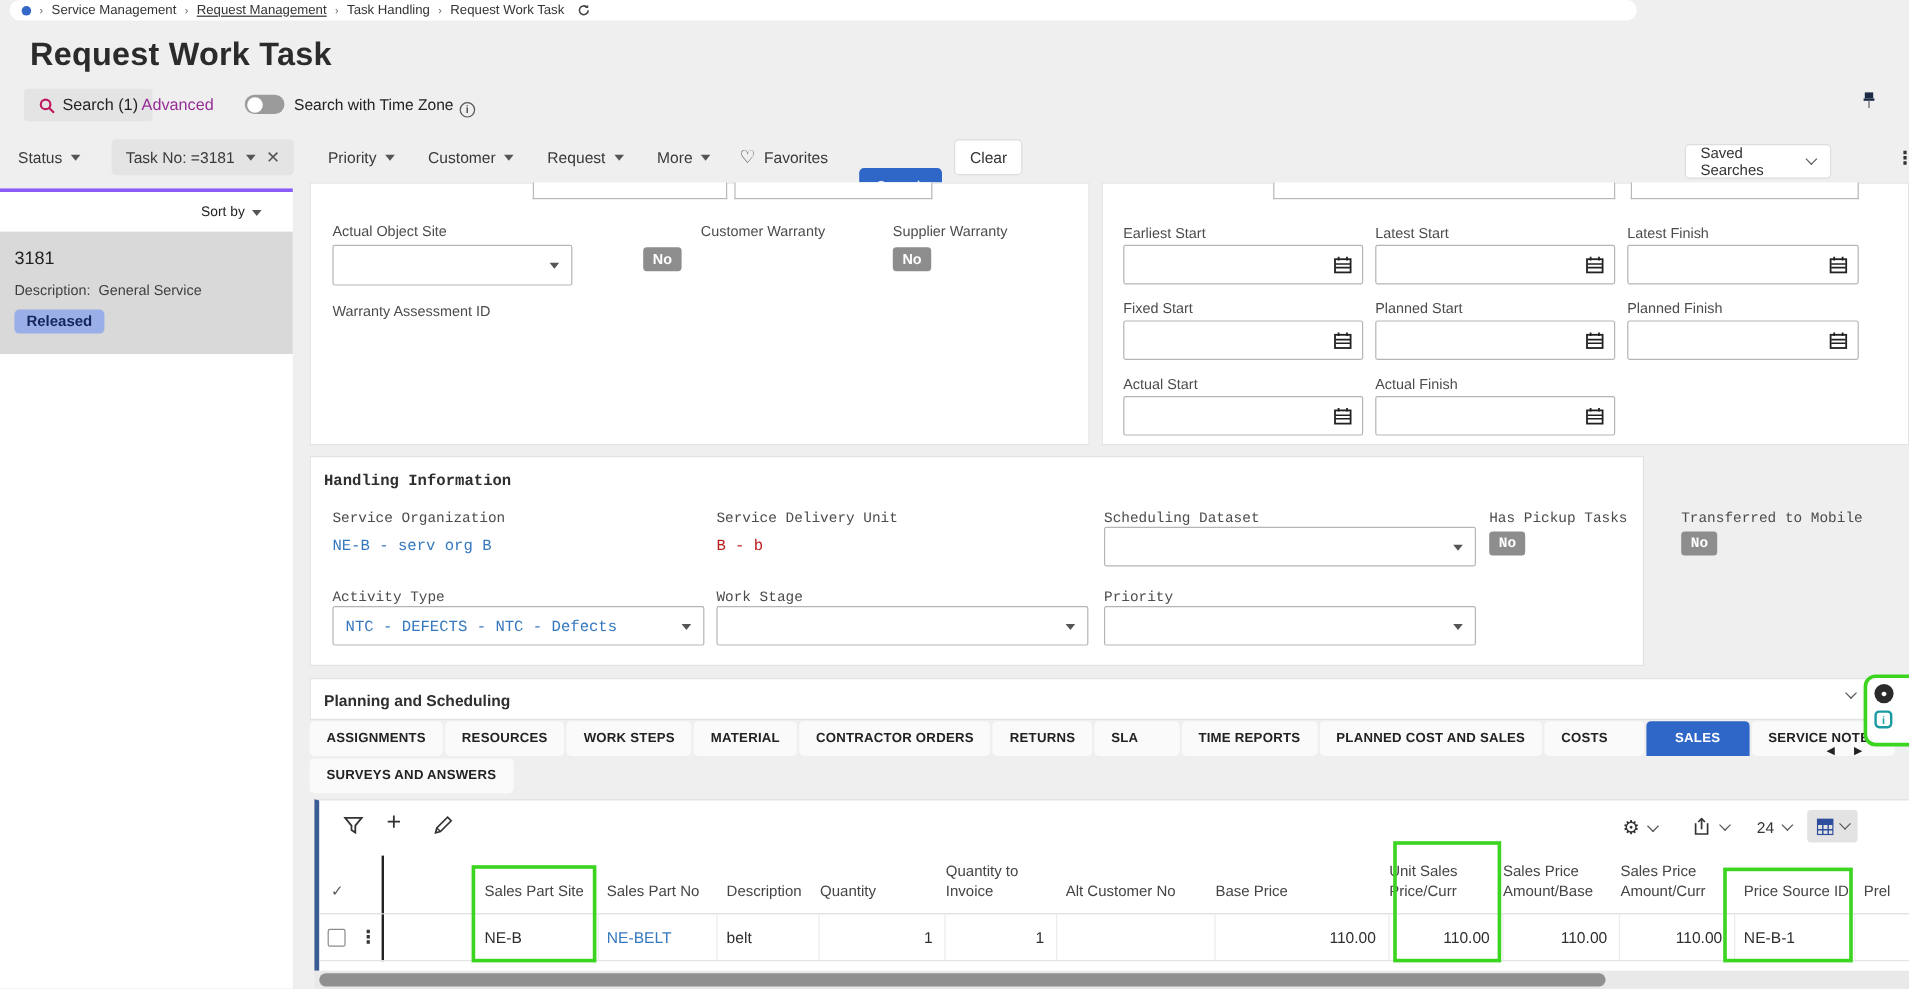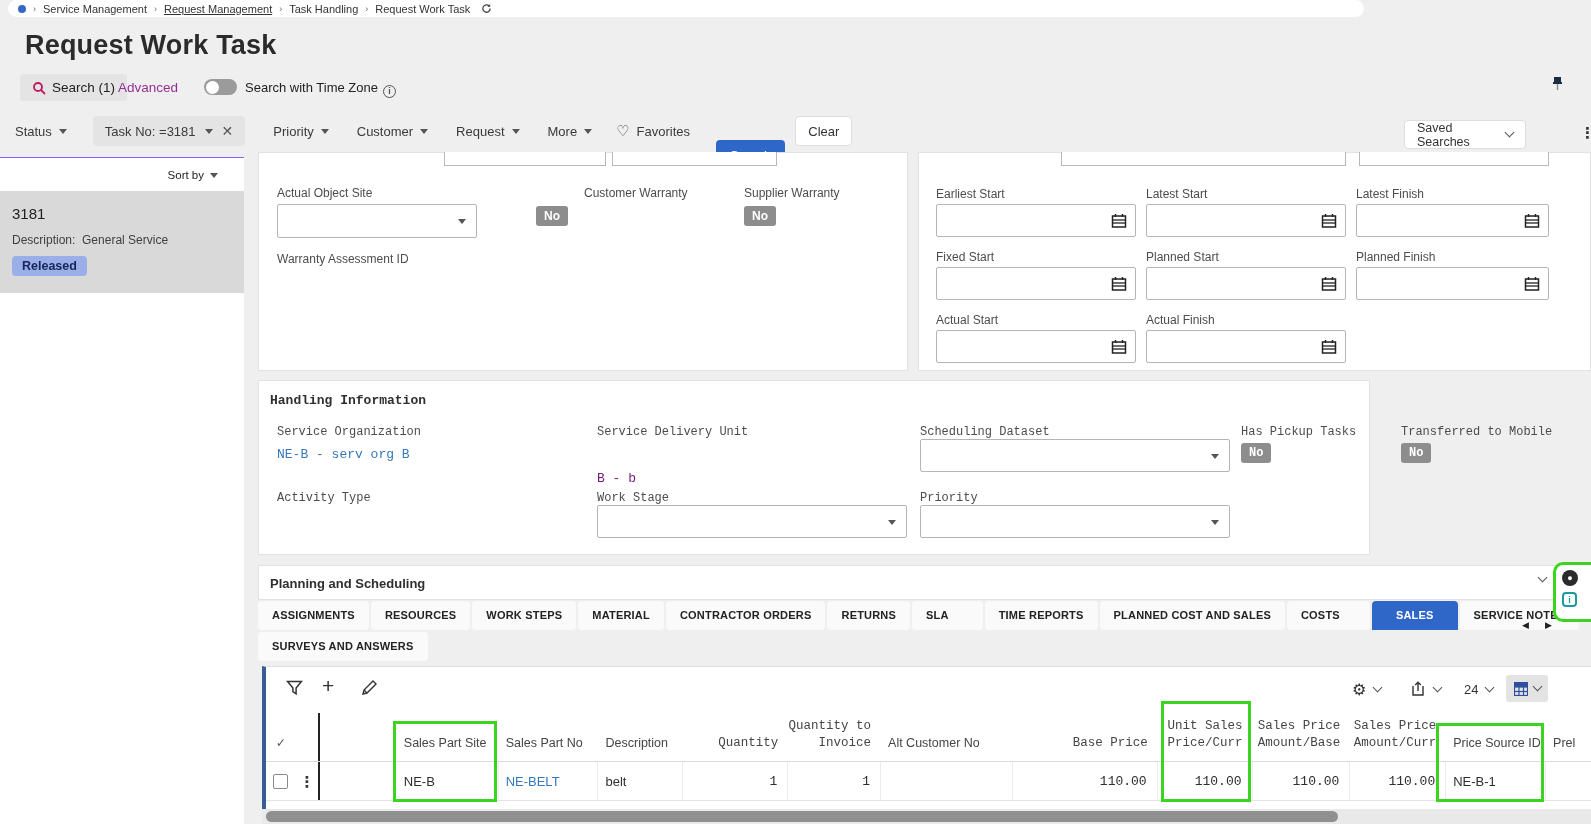--- a/index.html
+++ b/index.html
@@ -35,39 +35,39 @@
   .caret { width:0; height:0; border-left:4px solid transparent; border-right:4px solid transparent; border-top:5px solid #555; }
   .f-chip { display:flex; align-items:center; gap:9px; background:#e4e4e4; border-radius:4px; height:30px; padding:0 12px; cursor:pointer; }
   .x-ic { font-size:14px; color:#555; cursor:pointer; }
   .btn-search { height:30px; padding:0 14px; background:#2f67c8; color:#fff; border:none; border-radius:4px; font-size:13px; cursor:pointer; font-family:inherit;}
   .btn-clear { height:30px; padding:0 12px; background:#fff; color:#333; border:1px solid #ddd; border-radius:4px; font-size:13px; cursor:pointer; font-family:inherit;}
   .saved { position:absolute; left:1404px; top:120px; width:122px; height:29px; background:#fff; border:1px solid #ddd;
     border-radius:4px; display:flex; align-items:center; justify-content:space-between; padding:0 12px; font-size:12.5px; color:#333; cursor:pointer; }
   .chev { display:inline-block; width:7px; height:7px; border-right:1.6px solid #555; border-bottom:1.6px solid #555; transform:rotate(45deg); margin-top:-4px; }
   .kebab { font-size:15px; font-weight:700; color:#333; letter-spacing:0; cursor:pointer; line-height:1; }
   
-  .sidebar { position:absolute; left:0; top:157px; width:244px; height:667px; background:#fff; border-top:1px solid #8b5cf6; }
+  .sidebar { position:absolute; left:0; top:157px; width:244px; height:667px; background:#fff; border-top:3px solid #8b5cf6; }
   .sortby { position:absolute; right:26px; top:11px; font-size:11.5px; color:#222; display:flex; gap:6px; align-items:center; cursor:pointer; }
   .sideitem { position:absolute; left:0; top:33px; width:244px; height:102px; background:#d9d9d9; padding:14px 12px; cursor:pointer; }
   .sideitem .tid { font-size:15px; color:#222; }
   .sideitem .desc { font-size:12px; color:#3f3f3f; margin-top:11px; }
   .badge-rel { display:inline-block; margin-top:9px; background:#9aaee8; color:#16255a; font-size:12.5px; font-weight:700;
     padding:3px 10px; border-radius:4px; }
   
   .card { position:absolute; background:#fff; border:1px solid #e2e2e2; }
   .lbl { position:absolute; font-size:12px; color:#4c4c4c; white-space:nowrap; }
   .input { position:absolute; background:#fff; border:1px solid #b5b5b5; border-radius:2px; }
   .input .caret { position:absolute; right:10px; top:50%; margin-top:-2px; }
   .input .cal { position:absolute; right:8px; top:50%; margin-top:-8px; }
   .clipfield { position:absolute; top:-1px; height:14px; background:#fff; border:1px solid #b9b9b9; border-top:none; }
   .badge-no { position:absolute; background:#8d8d8d; color:#fff; font-size:12px; font-weight:700;
     padding:3px 8px; border-radius:3px; }
   .ddtext { position:absolute; left:10px; top:50%; transform:translateY(-50%); font-size:13px; color:#3578be; white-space:nowrap; }
   .linkval { position:absolute; font-size:13px; color:#3578be; cursor:pointer; white-space:nowrap; }
-  .plainval { position:absolute; font-size:13px; color:#701a75; white-space:nowrap;margin-top:24px; }
+  .plainval { position:absolute; font-size:13px; color:#b91c1c; white-space:nowrap; }
   .sectitle { position:absolute; left:11px; font-size:13px; font-weight:700; color:#2f2f2f; }
   
   .tabrow { position:absolute; display:flex; gap:2px; }
   .tab { height:29px; line-height:29px; padding:0 14px; background:#fafafa; border-radius:4px;
     font-size:11px; font-weight:700; color:#222; letter-spacing:0.2px; cursor:pointer; white-space:nowrap; }
   .tab.active { background:#2f67c8; color:#fff; padding:0 24px; border-radius:4px 4px 0 0; }
   .tabarrows { position:absolute; left:1522px; top:620px; font-size:9px; color:#222; display:flex; gap:16px; cursor:pointer; }
   
   .gwidget { position:absolute; left:1553px; top:562px; width:46px; height:60px; background:#fff;
     border:3px solid #3bd41e; border-radius:10px 0 0 10px; display:flex; flex-direction:column; align-items:flex-start;
@@ -78,21 +78,21 @@
   .tpanel { position:absolute; left:262px; top:666px; width:1329px; height:143px; background:#fff;
     border-left:4px solid #3a5c94; border-top:1px solid #ddd; }
   .tbtn { position:absolute; cursor:pointer; color:#333; }
   .gridbtn { position:absolute; left:1240px; top:8px; width:42px; height:27px; background:#e3e3e3; border-radius:3px;
     display:flex; align-items:center; justify-content:center; gap:6px; cursor:pointer; }
   .hdr { position:absolute; left:0; top:40px; width:1340px; height:54px; display:flex; align-items:flex-end; }
   .hcell { font-size:12.5px; color:#454545; padding-bottom:9px; line-height:1.35; cursor:pointer; }
   .drow { position:absolute; left:0; top:94px; width:1340px; height:40px; display:flex; align-items:stretch;
     border-top:1px solid #dcdcdc; border-bottom:1px solid #e3e3e3; }
   .dcell { font-size:13px; color:#2e2e2e; display:flex; align-items:center; border-right:1px solid #ececec; }
-  .num { justify-content:flex-end; text-align:right; padding-right:10px;font-family:Liberation Mono, monospace; }
+  .num { justify-content:flex-end; padding-right:10px; }
   .txt { padding-left:7px; }
   .vline { position:absolute; left:52px; top:46px; width:2px; height:88px; background:#222; }
   .checkbox { width:15px; height:15px; border:1.5px solid #8a8a8a; border-radius:2px; background:#fff; cursor:pointer; }
   .greenbox { position:absolute; border:3px solid #3bd41e; z-index:5; }
   .hscroll { position:absolute; left:262px; top:809px; width:1329px; height:15px; background:#e9e9e9; }
   .hscroll .thumb { position:absolute; left:4px; top:2px; width:1072px; height:11px; background:#909090; border-radius:6px; cursor:pointer; }
   svg { display:block; }
 </style>
 </head>
 <body>
@@ -319,20 +319,24 @@
     <div class="lbl" style="left:661px; top:44px;">Scheduling Dataset</div>
     <div class="input" style="left:661px; top:58px; width:310px; height:33px;">
         <span class="caret"></span>
       </div>
     <div class="lbl" style="left:982px; top:44px;">Has Pickup Tasks</div>
     <span class="badge-no" style="left:982px; top:62px;">No</span>
     <div class="lbl" style="left:1142px; top:44px;">Transferred to Mobile</div>
     <span class="badge-no" style="left:1142px; top:62px;">No</span>
 
     <div class="lbl" style="left:18px; top:110px;">Activity Type</div>
+    <div class="input" style="left:18px; top:124px; width:310px; height:33px;">
+      <span class="ddtext">NTC - DEFECTS - NTC - Defects</span>
+      <span class="caret"></span>
+    </div>
     <div class="lbl" style="left:338px; top:110px;">Work Stage</div>
     <div class="input" style="left:338px; top:124px; width:310px; height:33px;">
         <span class="caret"></span>
       </div>
     <div class="lbl" style="left:661px; top:110px;">Priority</div>
     <div class="input" style="left:661px; top:124px; width:310px; height:33px;">
         <span class="caret"></span>
       </div>
   </div>
 

